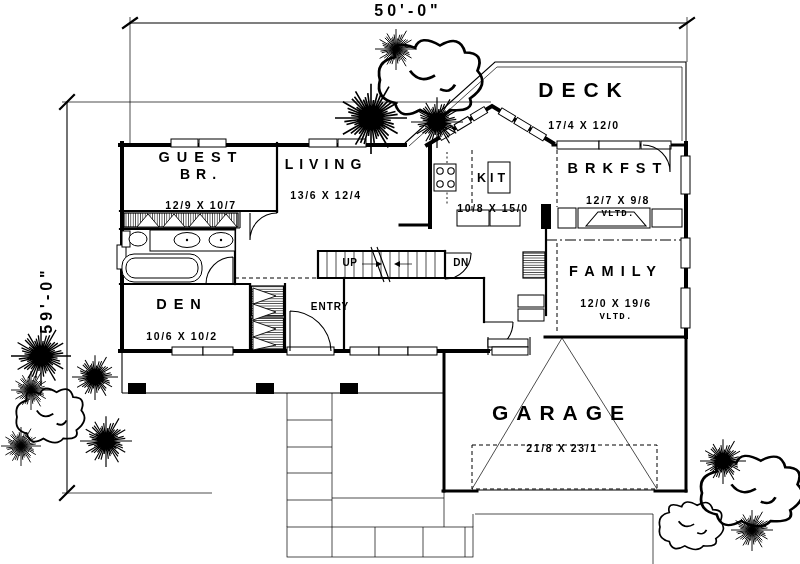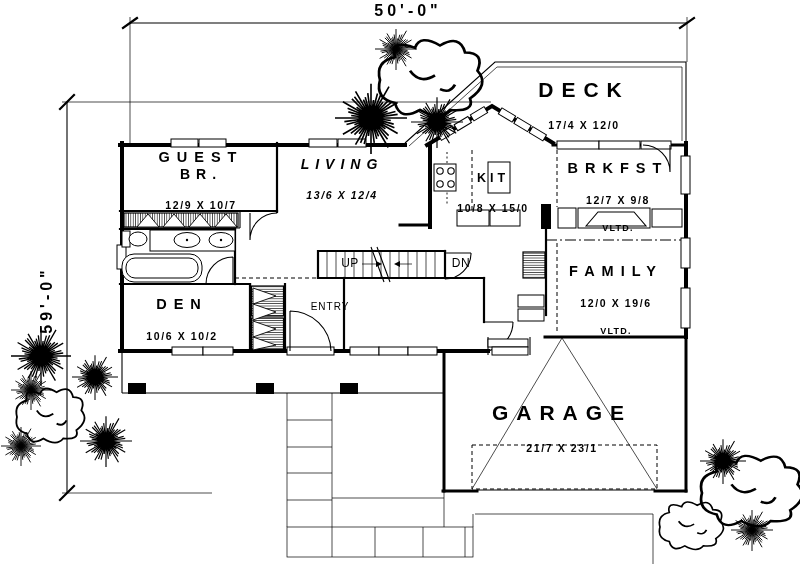--- a/index.html
+++ b/index.html
@@ -19,26 +19,26 @@
   svg .fix{fill:#fff;stroke:#000;stroke-width:1;}
   svg .hatchbox{fill:url(#hatchH);stroke:#000;stroke-width:1.2;}
   svg .hatchboxv{fill:url(#hatchV);stroke:#000;stroke-width:1.2;}
   svg .chev{fill:#fff;stroke:#000;stroke-width:0.9;}
 
   .lbl{position:absolute;white-space:nowrap;font-weight:bold;line-height:1.15;
        transform:translateX(-50%);text-align:center;}
   .nm{display:block;font-size:14px;letter-spacing:6px;}
   .nm2{display:block;font-size:14px;letter-spacing:6px;}
   .sz{display:block;font-size:10.5px;letter-spacing:1.6px;margin-top:17px;}
-  .nt{display:block;font-size:9px;letter-spacing:1.2px;margin-top:17px;}
+  .nt{display:block;font-size:9px;letter-spacing:1.2px;margin-top:3px;font-family:Liberation Mono, monospace;}
   .big .nm{font-size:21px;letter-spacing:8px;}
   .mid .nm{font-size:14.5px;letter-spacing:7px;}
   .sml .nm{font-size:12.5px;letter-spacing:4px;}
-  .entry-lbl{font-size:10px;font-weight:normal;letter-spacing:1px;padding-left:48px;}
-  .stair-lbl{font-size:12px;font-weight:normal;letter-spacing:0.5px;}
+  .entry-lbl{font-size:10px;font-weight:bold;letter-spacing:1px;padding-left:48px;}
+  .stair-lbl{font-size:10px;font-weight:bold;letter-spacing:0.5px;}
   .dim{font-size:16px;font-weight:bold;letter-spacing:4px;}
   .dim-v{transform:translate(-50%,-50%) rotate(-90deg);}
 </style>
 </head>
 <body>
 
 <div id="stage">
 
 <svg width="800" height="564" viewBox="0 0 800 564">
   <defs>
@@ -261,21 +261,21 @@
 
 <div class="lbl dim" style="left:408px;top:2px;">50'-0"</div>
 <div class="lbl dim dim-v" style="left:47px;top:300px;">59'-0"</div>
 
 <div class="lbl mid" style="left:201px;top:149px;">
   <span class="nm">GUEST</span>
   <span class="nm2">BR.</span>
   <span class="sz">12/9 X 10/7</span>
 </div>
 
-<div class="lbl" style="left:342px;top:156px;font-style:italic;">
+<div class="lbl" style="left:326px;top:156px;">
   <span class="nm">LIVING</span>
   <span class="sz">13/6 X 12/4</span>
 </div>
 
 <div class="lbl big" style="left:584px;top:78px;">
   <span class="nm">DECK</span>
   <span class="sz">17/4 X 12/0</span>
 </div>
 
 <div class="lbl sml" style="left:493px;top:171px;">
@@ -298,19 +298,19 @@
 <div class="lbl mid" style="left:182px;top:296px;">
   <span class="nm">DEN</span>
   <span class="sz">10/6 X 10/2</span>
 </div>
 
 
 <div class="lbl entry-lbl" style="left:306px;top:301px;">ENTRY</div>
 
 <div class="lbl big" style="left:562px;top:401px;">
   <span class="nm">GARAGE</span>
-  <span class="sz">21/7 X 23/1</span>
+  <span class="sz">21/8 X 23/1</span>
 </div>
 
 <div class="lbl stair-lbl" style="left:350px;top:257px;">UP</div>
 <div class="lbl stair-lbl" style="left:428px;top:257px;margin-left:33px;">DN</div>
 
 </div>
 
 </body></html>

